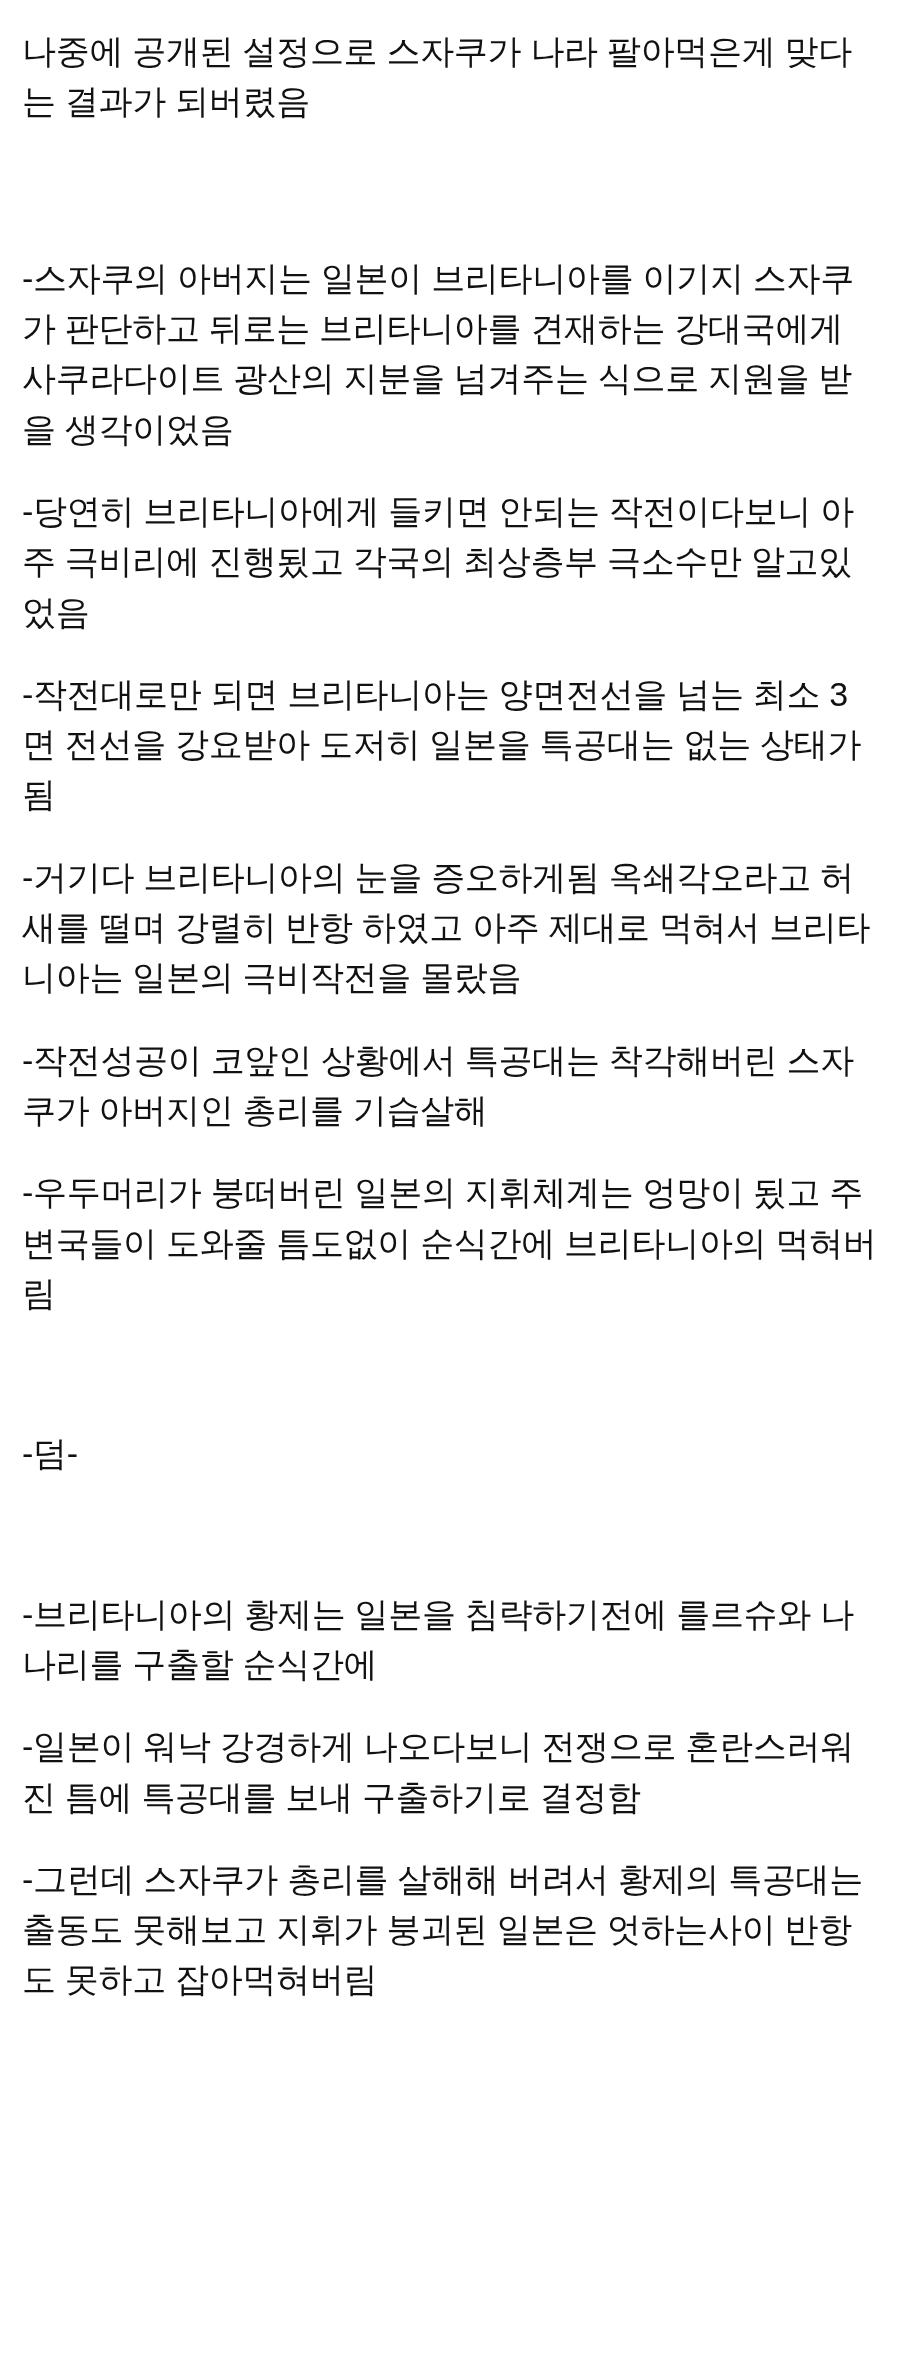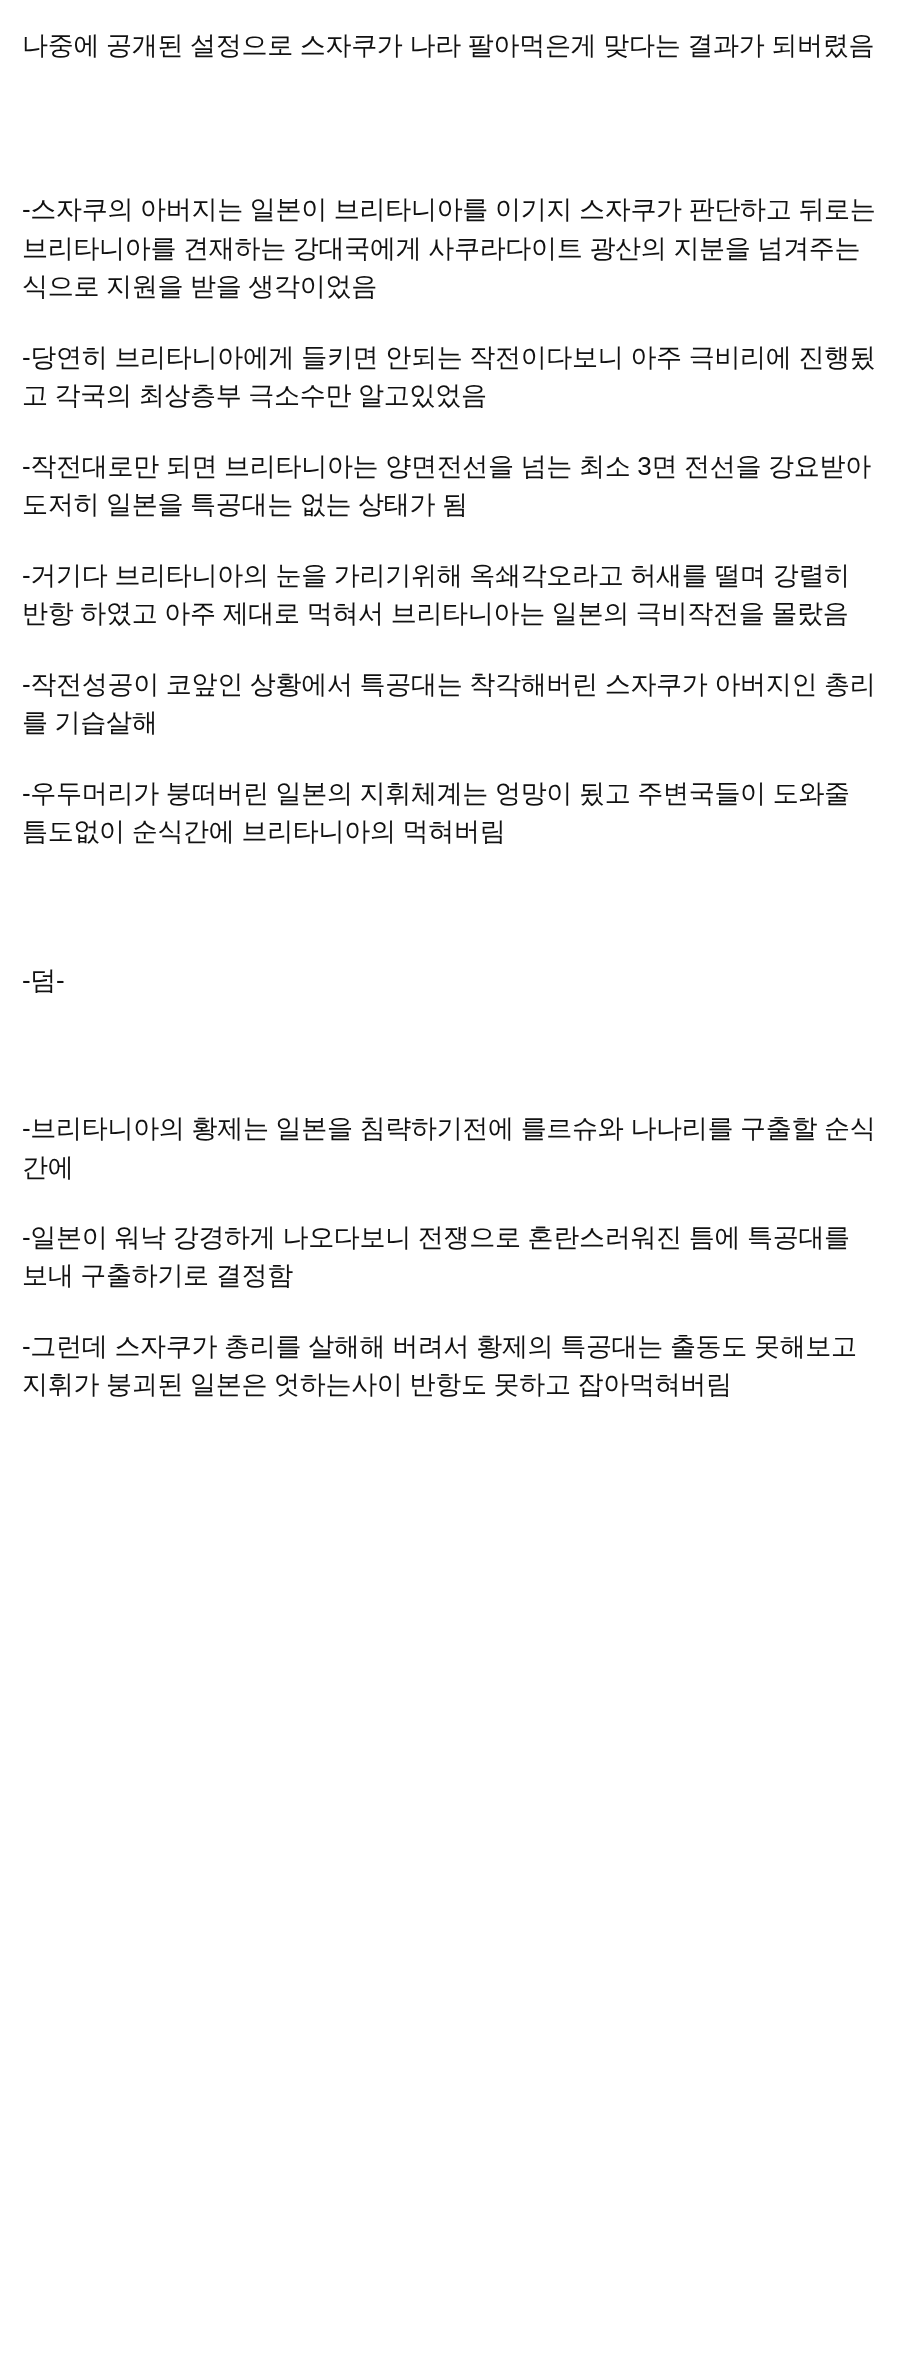--- a/index.html
+++ b/index.html
@@ -14,21 +14,21 @@
     color: #000000;
   }
   .page {
     width: 900px;
     min-height: 2359px;
     box-sizing: border-box;
     padding: 26px 20px 30px 22px;
     background: #ffffff;
   }
   .para {
-    font-size: 26px;
+    font-size: 34px;
     line-height: 1.48;
     letter-spacing: -0.3px;
     color: #111111;
     white-space: pre-wrap;
     word-break: break-all;
     margin: 0;
   }
   .gap-sm { height: 32px; }
   .gap-lg { height: 110px; }
   .gap-xl { height: 126px; }
@@ -47,21 +47,21 @@
   <div class="gap-sm"></div>
 
   <p class="para">-당연히 브리타니아에게 들키면 안되는 작전이다보니 아주 극비리에 진행됬고 각국의 최상층부 극소수만 알고있었음</p>
 
   <div class="gap-sm"></div>
 
   <p class="para">-작전대로만 되면 브리타니아는 양면전선을 넘는 최소 3면 전선을 강요받아 도저히 일본을 특공대는 없는 상태가 됨</p>
 
   <div class="gap-sm"></div>
 
-  <p class="para">-거기다 브리타니아의 눈을 가리기위해 옥쇄각오라고 허새를 떨며 강렬히 반항 하였고 아주 제대로 먹혀서 브리타니아는 일본의 극비작전을 몰랐음</p>
+  <p class="para">-거기다 브리타니아의 눈을 증오하게됨 옥쇄각오라고 허새를 떨며 강렬히 반항 하였고 아주 제대로 먹혀서 브리타니아는 일본의 극비작전을 몰랐음</p>
 
   <div class="gap-sm"></div>
 
   <p class="para">-작전성공이 코앞인 상황에서 특공대는 착각해버린 스자쿠가 아버지인 총리를 기습살해</p>
 
   <div class="gap-sm"></div>
 
   <p class="para">-우두머리가 붕떠버린 일본의 지휘체계는 엉망이 됬고 주변국들이 도와줄 틈도없이 순식간에 브리타니아의 먹혀버림</p>
 
   <div class="gap-lg"></div>

